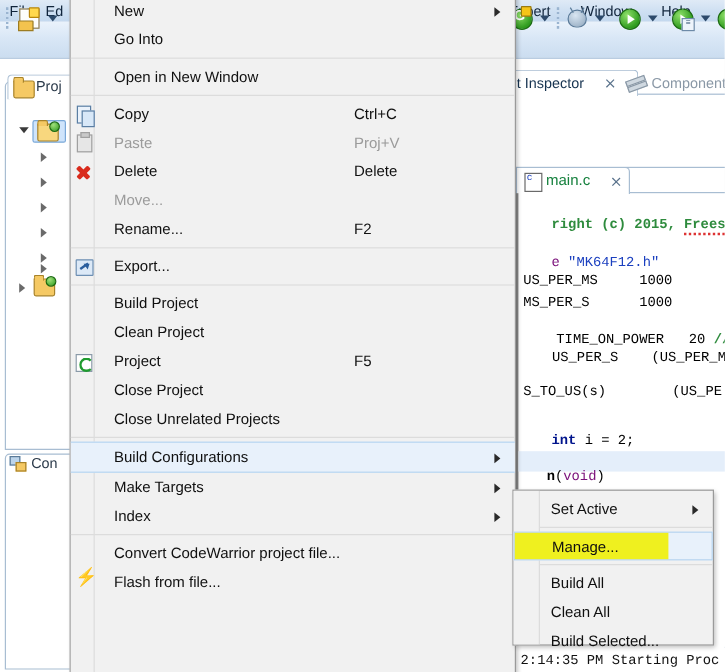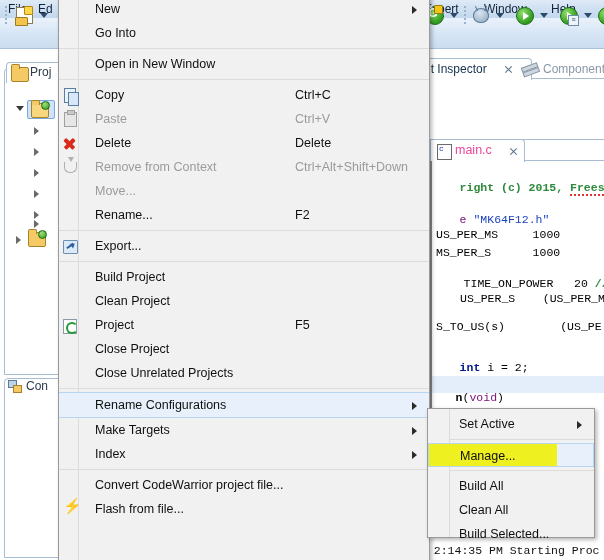--- a/index.html
+++ b/index.html
@@ -241,21 +241,21 @@
 <div style="position:absolute;left:522px;top:63px;width:16px;height:14px;transform:rotate(-20deg);">
   <div style="position:absolute;left:0;top:2px;width:15px;height:3px;background:#cfd8e0;border:1px solid #8a98a6;"></div>
   <div style="position:absolute;left:0;top:7px;width:15px;height:3px;background:#cfd8e0;border:1px solid #8a98a6;"></div>
 </div>
 <span style="position:absolute;left:543px;top:62px;font-size:12px;color:#8a98a6;">Component</span>
 
 <div style="position:absolute;left:430px;top:139px;width:93px;height:22px;background:#fff;border:1px solid #a8bdd2;border-bottom:none;border-radius:0 4px 0 0;"></div>
 <div style="position:absolute;left:437px;top:144px;width:13px;height:14px;background:#fff;border:1px solid #6a6a6a;">
   <span style="position:absolute;left:1px;top:-1px;font-size:8px;color:#1a3fbf;font-family:'Liberation Mono',monospace;">c</span>
 </div>
-<span style="position:absolute;left:455px;top:143px;font-size:12.5px;color:#ec4899;">main.c</span>
+<span style="position:absolute;left:455px;top:143px;font-size:12.5px;color:#15803d;">main.c</span>
 <span class="close-x" style="position:absolute;left:505px;top:147px;"></span>
 
 <div style="position:absolute;left:430px;top:161px;width:2px;height:377px;background:#888;"></div>
 
 <div>
   <div class="hl-line" style="left:432px;top:376px;width:176px;height:17px;"></div>
 
   <div class="code" style="left:432px;top:168px;">
     <span class="c-green">right (c) 2015, </span><span class="c-green squiggle">Freescale</span>
   </div>
@@ -300,35 +300,28 @@
           <span class="i-copy"></span>
         </span>
         <span class="lbl">Copy</span>
         <span class="acc" style="left:236px">Ctrl+C</span>
       </div>
       <div class="mrow dis">
         <span class="mico">
           <span class="i-paste"></span>
         </span>
         <span class="lbl">Paste</span>
-        <span class="acc" style="left:236px">Ctrl+V</span>
+        <span class="acc" style="left:236px">Proj+V</span>
       </div>
       <div class="mrow">
         <span class="mico">
           <span class="i-del"></span>
         </span>
         <span class="lbl">Delete</span>
         <span class="acc" style="left:236px">Delete</span>
-      </div>
-      <div class="mrow dis">
-        <span class="mico">
-          <span class="i-rmctx"></span>
-        </span>
-        <span class="lbl">Remove from Context</span>
-        <span class="acc" style="left:236px">Ctrl+Alt+Shift+Down</span>
       </div>
       <div class="mrow dis">
         <span class="lbl">Move...</span>
       </div>
       <div class="mrow">
         <span class="lbl">Rename...</span>
         <span class="acc" style="left:236px">F2</span>
       </div>
       <div class="msep"></div>
       <div class="mrow">
@@ -354,21 +347,21 @@
         <span class="acc" style="left:236px">F5</span>
       </div>
       <div class="mrow">
         <span class="lbl">Close Project</span>
       </div>
       <div class="mrow">
         <span class="lbl">Close Unrelated Projects</span>
       </div>
       <div class="msep"></div>
       <div class="mrow hl">
-        <span class="lbl">Rename Configurations</span>
+        <span class="lbl">Build Configurations</span>
         <span class="sub" style="right:12px"></span>
       </div>
       <div class="mrow">
         <span class="lbl">Make Targets</span>
         <span class="sub" style="right:12px"></span>
       </div>
       <div class="mrow">
         <span class="lbl">Index</span>
         <span class="sub" style="right:12px"></span>
       </div>

